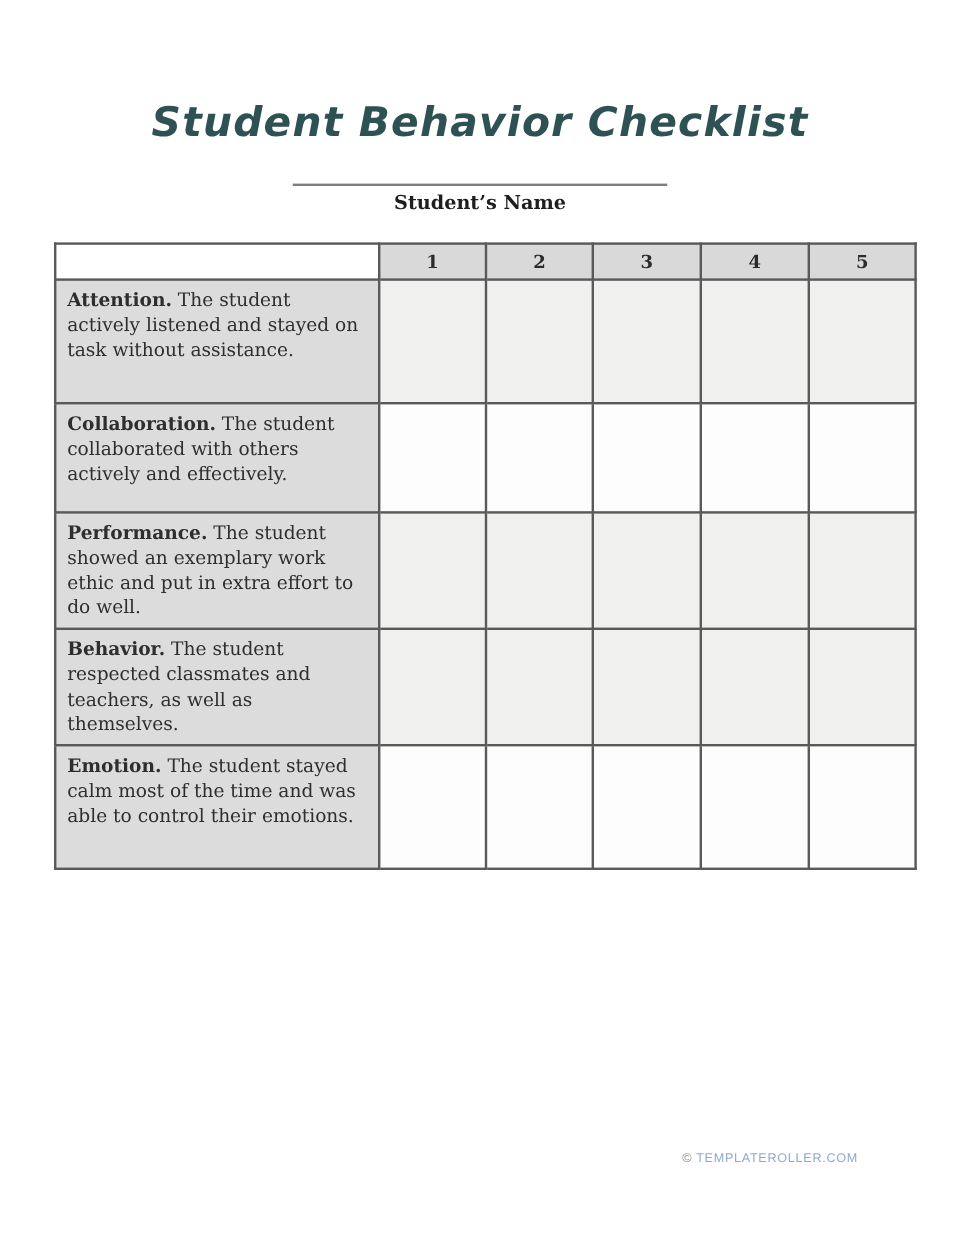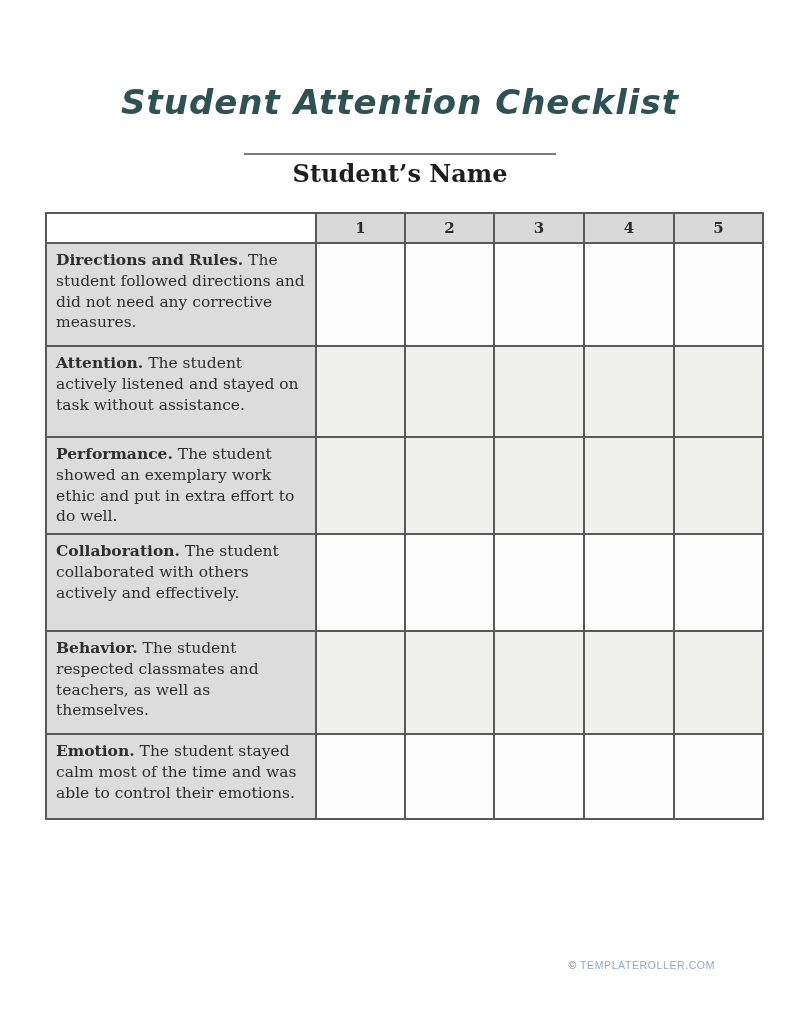--- a/index.html
+++ b/index.html
@@ -26,21 +26,21 @@
   .name-line {
     width: 312px;
     height: 0;
     margin: 0 auto;
     border-bottom: 2px solid #7d7d7d;
   }
   .name-label {
     margin-top: 4px;
     text-align: center;
     font-family: "DejaVu Serif", serif;
-    font-size: 24px;
+    font-size: 16px;
     font-weight: 600;
     color: #1e1e1e;
   }
   table.checklist {
     margin: 24px 0 0 45px;
     border-collapse: collapse;
     table-layout: fixed;
     width: 717px;
   }
   table.checklist td, table.checklist th {
@@ -86,21 +86,21 @@
     white-space: nowrap;
   }
   .footer .copy { color: #8c8c8c; }
   .footer .brand { color: #93a7cd; }
 </style>
 </head>
 <body>
 
 <div class="page">
 
-  <h1 class="title">Student Attention Checklist</h1>
+  <h1 class="title">Student Behavior Checklist</h1>
 
   <div class="name-block">
     <div class="name-line"></div>
     <div class="name-label">Student’s Name</div>
   </div>
 
   <table class="checklist">
     <colgroup>
       <col style="width:270px">
       <col style="width:89px">
@@ -114,50 +114,42 @@
           <td class="corner"></td>
           <th class="num-cell">1</th>
           <th class="num-cell">2</th>
           <th class="num-cell">3</th>
           <th class="num-cell">4</th>
           <th class="num-cell">5</th>
         </tr>
     </thead>
     <tbody id="table-body">
         <tr>
-          <td class="label-cell"><span class="term">Directions and Rules.</span> <span class="desc">The student followed directions and did not need any corrective measures.</span></td>
-          <td class="rating-cell plain"></td>
-          <td class="rating-cell plain"></td>
-          <td class="rating-cell plain"></td>
-          <td class="rating-cell plain"></td>
-          <td class="rating-cell plain"></td>
-        </tr>
-        <tr>
           <td class="label-cell"><span class="term">Attention.</span> <span class="desc">The student actively listened and stayed on task without assistance.</span></td>
-          <td class="rating-cell shaded"></td>
-          <td class="rating-cell shaded"></td>
-          <td class="rating-cell shaded"></td>
-          <td class="rating-cell shaded"></td>
-          <td class="rating-cell shaded"></td>
-        </tr>
-        <tr>
-          <td class="label-cell"><span class="term">Performance.</span> <span class="desc">The student showed an exemplary work ethic and put in extra effort to do well.</span></td>
           <td class="rating-cell shaded"></td>
           <td class="rating-cell shaded"></td>
           <td class="rating-cell shaded"></td>
           <td class="rating-cell shaded"></td>
           <td class="rating-cell shaded"></td>
         </tr>
         <tr>
           <td class="label-cell"><span class="term">Collaboration.</span> <span class="desc">The student collaborated with others actively and effectively.</span></td>
           <td class="rating-cell plain"></td>
           <td class="rating-cell plain"></td>
           <td class="rating-cell plain"></td>
           <td class="rating-cell plain"></td>
           <td class="rating-cell plain"></td>
+        </tr>
+        <tr>
+          <td class="label-cell"><span class="term">Performance.</span> <span class="desc">The student showed an exemplary work ethic and put in extra effort to do well.</span></td>
+          <td class="rating-cell shaded"></td>
+          <td class="rating-cell shaded"></td>
+          <td class="rating-cell shaded"></td>
+          <td class="rating-cell shaded"></td>
+          <td class="rating-cell shaded"></td>
         </tr>
         <tr>
           <td class="label-cell"><span class="term">Behavior.</span> <span class="desc">The student respected classmates and teachers, as well as themselves.</span></td>
           <td class="rating-cell shaded"></td>
           <td class="rating-cell shaded"></td>
           <td class="rating-cell shaded"></td>
           <td class="rating-cell shaded"></td>
           <td class="rating-cell shaded"></td>
         </tr>
         <tr>

